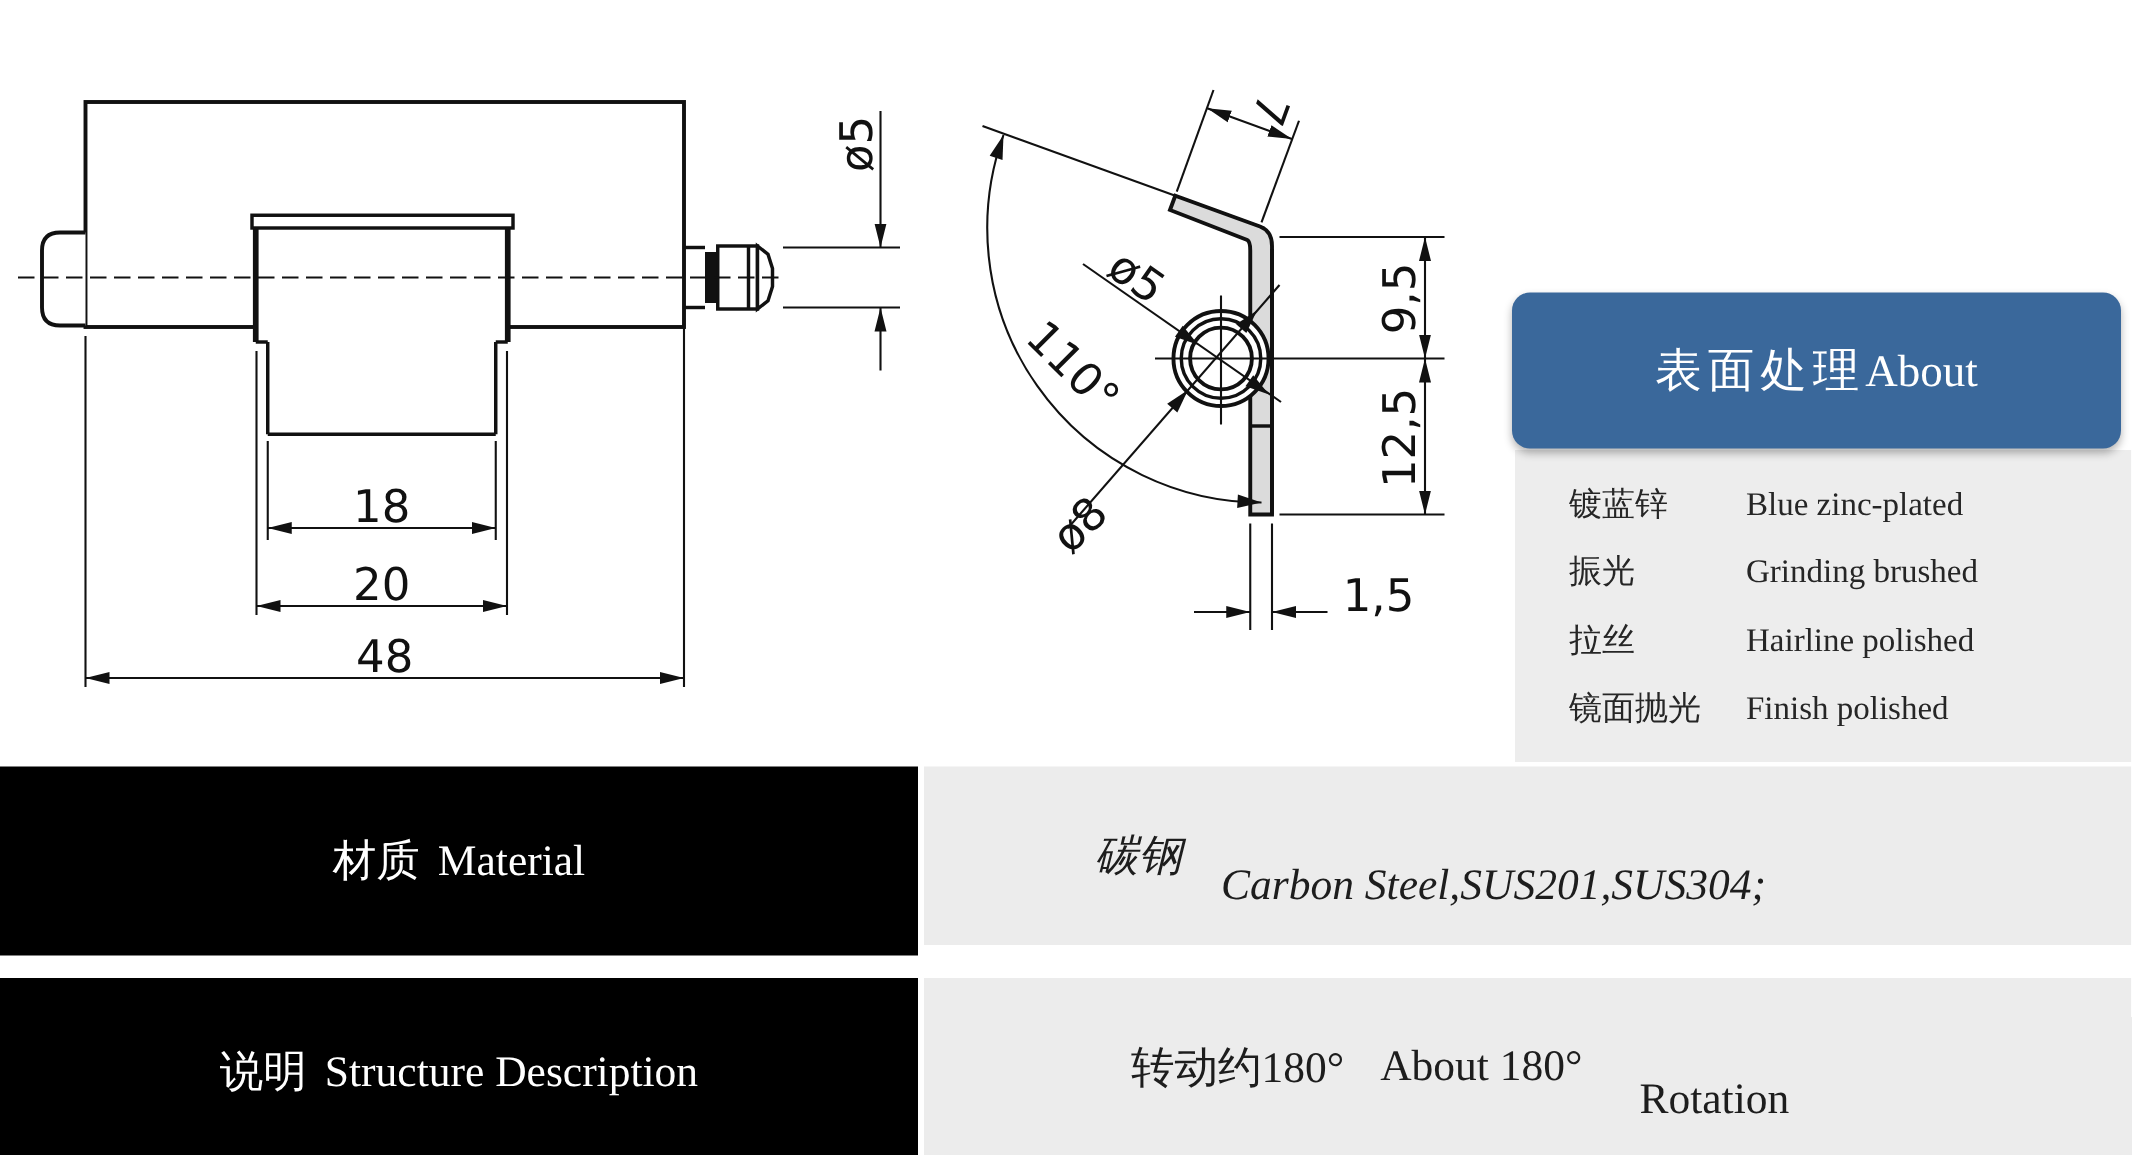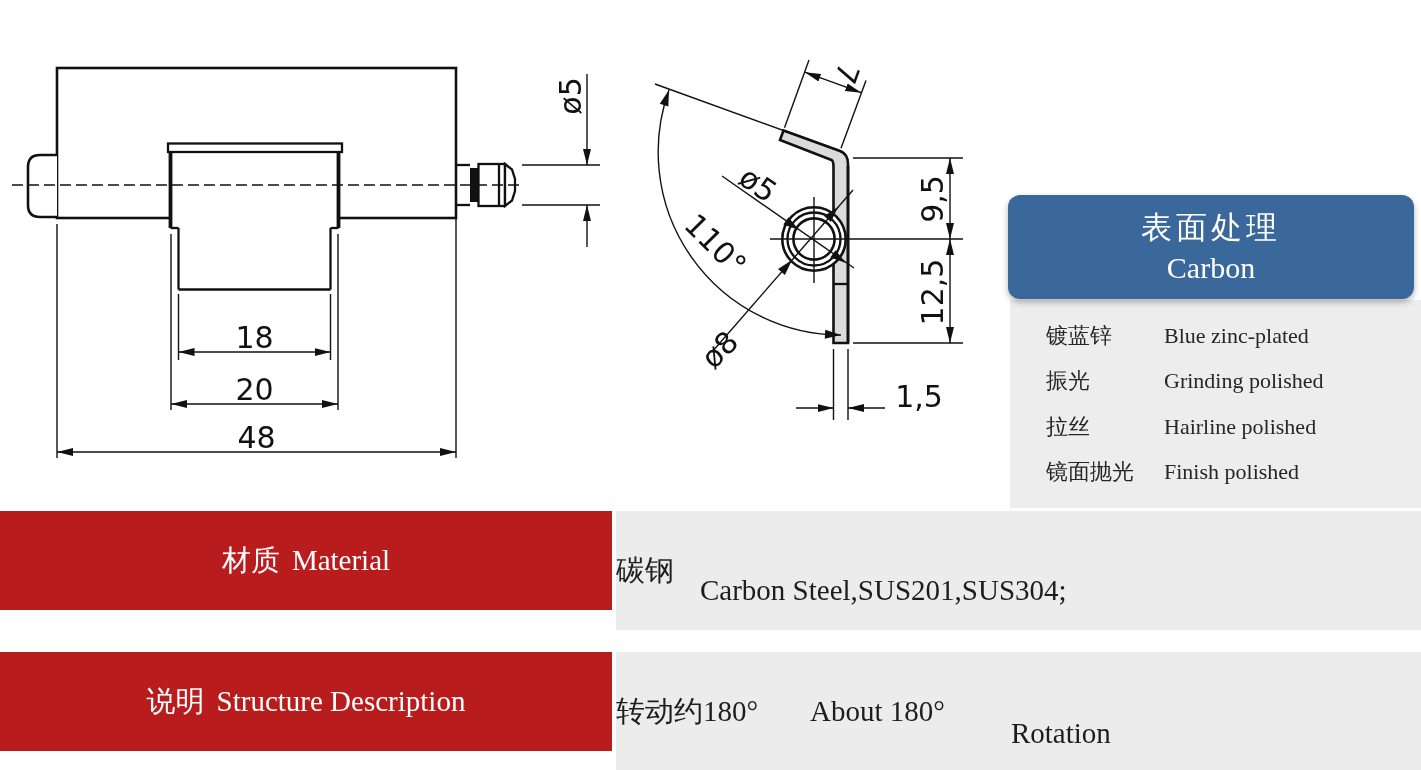--- a/index.html
+++ b/index.html
@@ -12,32 +12,32 @@
   .s-med   { stroke:#111; stroke-width:2.3; fill:none; }
   .s-bold  { stroke:#111; stroke-width:3.8; fill:none; }
   .s-thin  { stroke:#111; stroke-width:1.4; fill:none; }
   .f-white { fill:#fff; }
   .f-plate { fill:#DBDBDB; }
   .dim-text { font-family:"DejaVu Sans",sans-serif; font-size:30px; fill:#111; }
 
   
   .finish-header { position:absolute; left:1008px; top:195px; width:406px; height:104px;
     background:#3A689B; border-radius:12px; box-shadow:0 3px 6px rgba(0,0,0,.3);
-    display:flex; flex-direction:column; align-items:center; justify-content:center; color:#fff; z-index:3; }
+    display:flex; flex-direction:row; align-items:center; justify-content:center; color:#fff; z-index:3; }
   .finish-header .cn { font-size:31px; letter-spacing:4px; line-height:1.35; }
   .finish-header .en { font-size:30px; line-height:1.3; }
   .finish-body { position:absolute; left:1010px; top:300px; width:411px; height:208px;
     background:#EDEDED; z-index:2; display:flex; flex-direction:column; justify-content:space-evenly;
     padding:6px 0 6px 36px; box-sizing:border-box; }
   .finish-row { display:flex; align-items:center; color:#262626; }
   .finish-row .cn { width:118px; font-size:22px; }
   .finish-row .en { font-size:22px; }
 
   
-  .spec-row-label { position:absolute; left:0; width:612px; height:99px; background:#b91c1c;
+  .spec-row-label { position:absolute; left:0; width:612px; height:126px; background:#000000;
     color:#fff; display:flex; align-items:center; justify-content:center; font-size:29px; }
   .spec-row-value { position:absolute; left:616px; width:805px; height:119px; background:#ECECEC;
     color:#1d1d1d; display:flex; align-items:center; font-size:29px; box-sizing:border-box; }
   .row1 { top:511px; } .row2 { top:652px; }
   .spec-row-label .gap { width:12px; }
   .v-part { white-space:nowrap; }
 </style>
 </head>
 <body>
 
@@ -144,55 +144,55 @@
       <line class="s-thin" x1="833.5" y1="349" x2="833.5" y2="420"></line>
       <line class="s-thin" x1="848" y1="349" x2="848" y2="420"></line>
       <line class="s-thin" x1="796" y1="408" x2="833.5" y2="408" marker-end="url(#arr)"></line>
       <line class="s-thin" x1="885" y1="408" x2="848" y2="408" marker-end="url(#arr)"></line>
       <text class="dim-text" text-anchor="middle" x="919" y="407">1,5</text>
     </g>
   </svg>
 
   <div class="finish-header">
     <div class="cn">表面处理</div>
-    <div class="en">Carbon</div>
+    <div class="en">About</div>
   </div>
   <div class="finish-body">
     <div class="finish-row">
       <span class="cn">镀蓝锌</span>
       <span class="en">Blue zinc-plated</span>
     </div>
     <div class="finish-row">
       <span class="cn">振光</span>
-      <span class="en">Grinding polished</span>
+      <span class="en">Grinding brushed</span>
     </div>
     <div class="finish-row">
       <span class="cn">拉丝</span>
       <span class="en">Hairline polished</span>
     </div>
     <div class="finish-row">
       <span class="cn">镜面抛光</span>
       <span class="en">Finish polished</span>
     </div>
   </div>
 
   <div class="spec-row-label row1">
     <span>材质</span>
     <span class="gap"></span>
     <span>Material</span>
   </div>
-  <div class="spec-row-value row1" style="">
+  <div class="spec-row-value row1" style="padding-left:114px;font-style:italic;">
     <span class="v-part">碳钢</span>
     <span class="v-part" style="margin-left:26px;margin-top:40px;">Carbon Steel,SUS201,SUS304;</span>
   </div>
 
   <div class="spec-row-label row2">
     <span>说明</span>
     <span class="gap"></span>
     <span>Structure Description</span>
   </div>
-  <div class="spec-row-value row2" style="gap:28px;">
+  <div class="spec-row-value row2" style="padding-left:138px;">
     <span class="v-part">转动约180°</span>
     <span class="v-part" style="margin-left:24px;">About 180°</span>
     <span class="v-part" style="margin-left:38px;margin-top:44px;">Rotation</span>
   </div>
 
 </div>
 
 </body></html>

